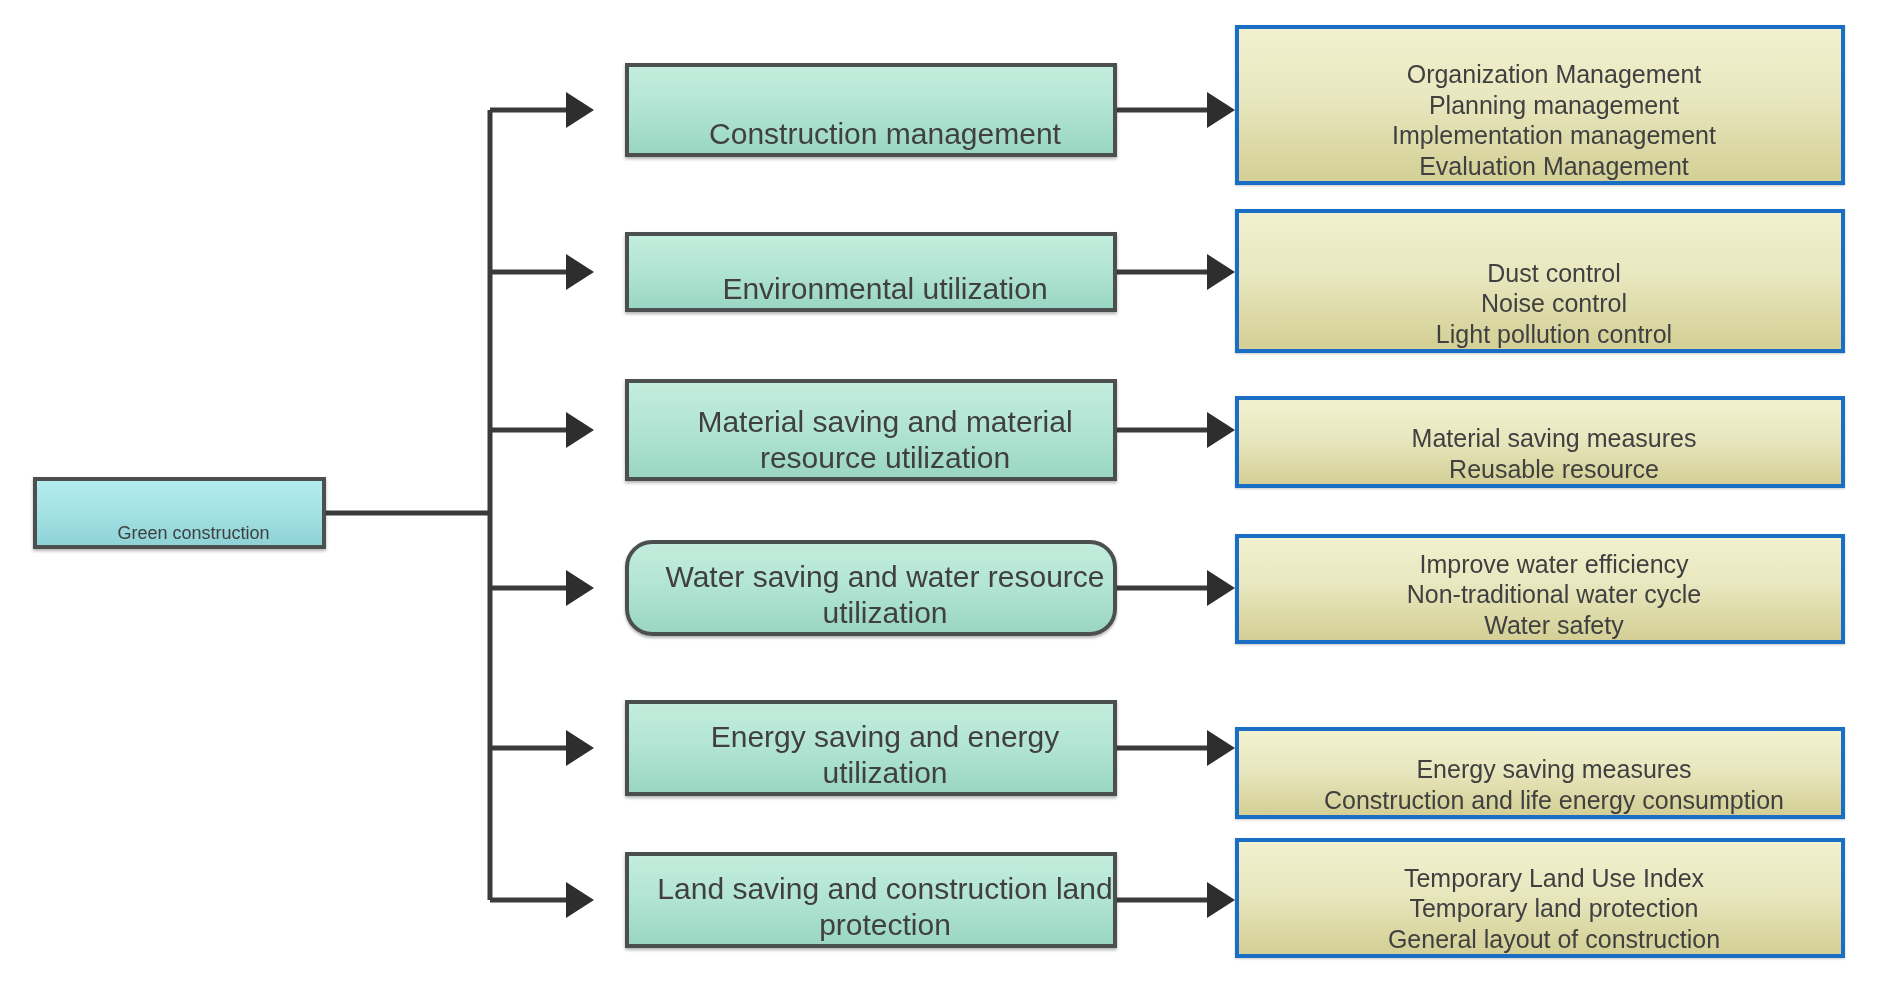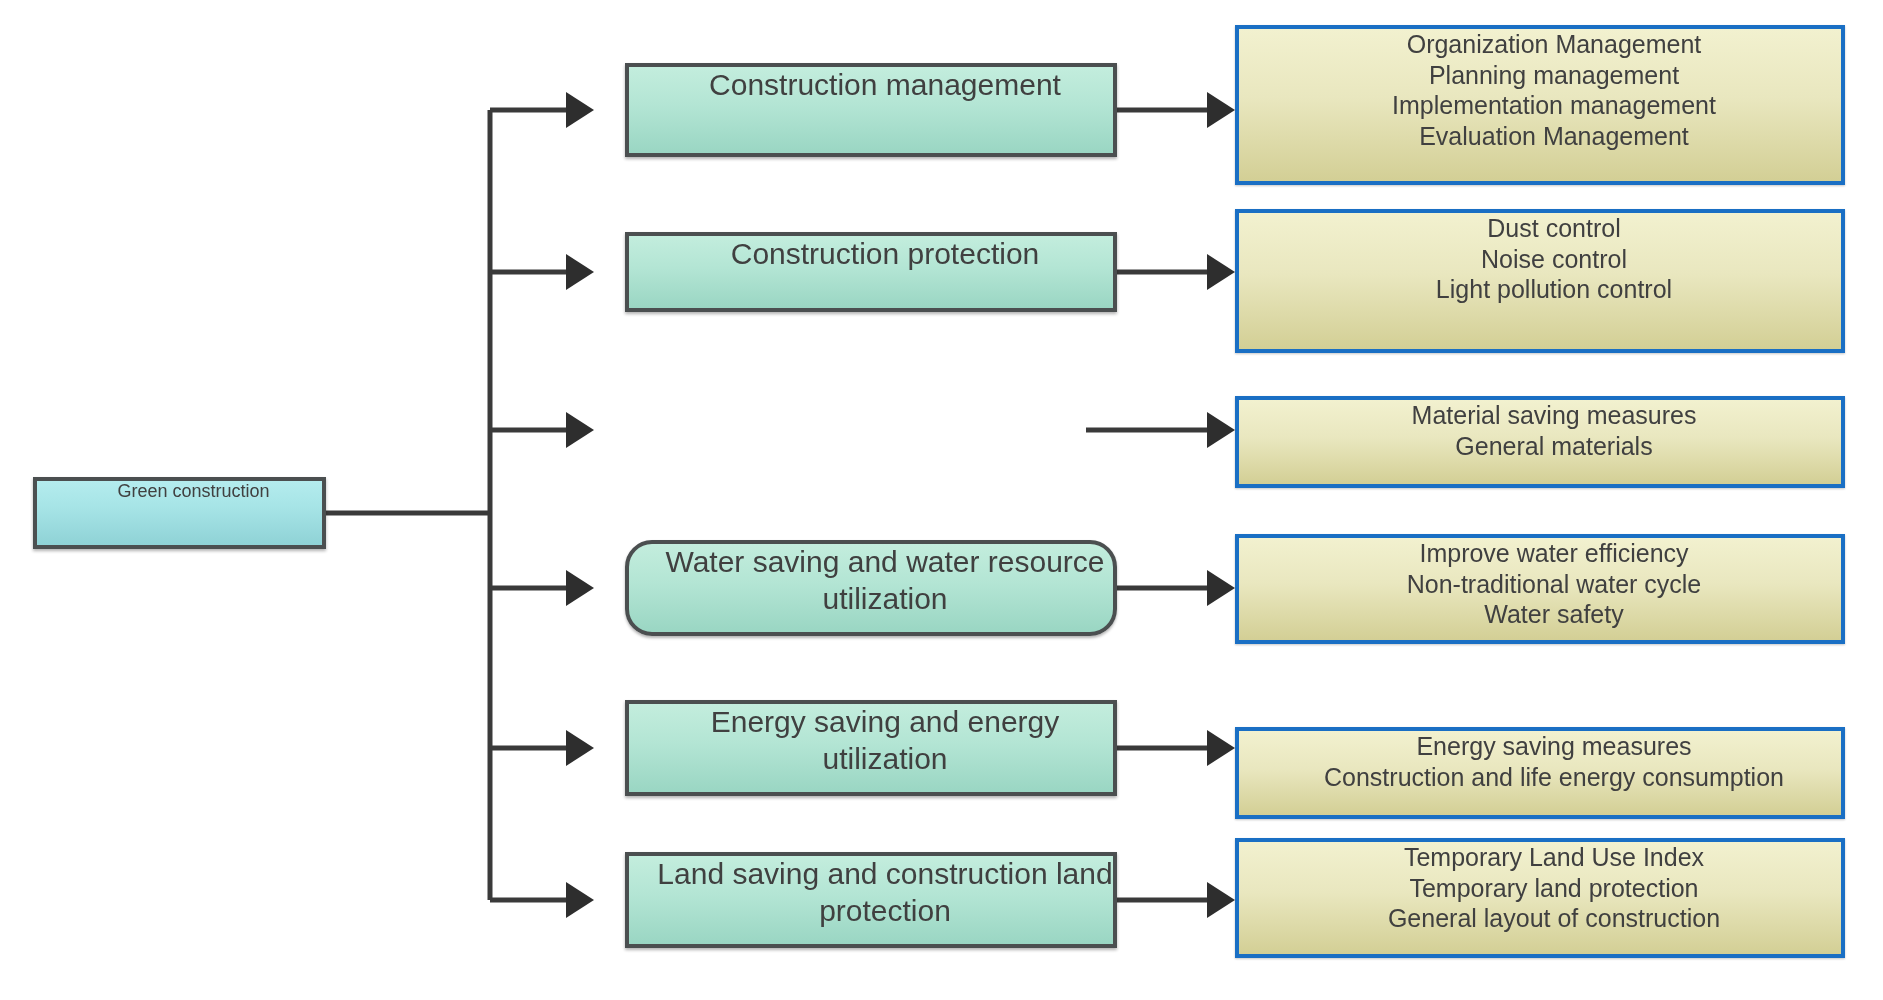--- a/index.html
+++ b/index.html
@@ -38,21 +38,21 @@
   .arrowhead {
     fill: #2e2e2e;
     stroke: none;
   }
 
   
   .node {
     position: absolute;
     box-sizing: border-box;
     display: flex;
-    align-items: flex-start;
+    align-items: flex-end;
     justify-content: center;
     text-align: center;
     color: #404040;
     line-height: 1.22;
     white-space: pre-line;
     padding-left: 28px;
   }
 
   
   .node-root {
@@ -123,39 +123,40 @@
     <polygon class="arrowhead" points="1207,412 1235,430 1207,448"></polygon>
     <polygon class="arrowhead" points="1207,570 1235,588 1207,606"></polygon>
     <polygon class="arrowhead" points="1207,730 1235,748 1207,766"></polygon>
     <polygon class="arrowhead" points="1207,882 1235,900 1207,918"></polygon>
   </svg>
 
   <div class="node node-root" style="left:33px; top:477px; width:293px; height:72px;">Green construction</div>
 
   <div class="node node-mid" style="left:594px; top:63px; width:492px; height:94px;">Construction management</div>
 
-  <div class="node node-mid" style="left:594px; top:232px; width:492px; height:80px;">Construction protection</div>
+  <div class="node node-mid" style="left:594px; top:232px; width:492px; height:80px;">Environmental utilization</div>
 
+  <div class="node node-mid" style="left:594px; top:379px; width:492px; height:102px;">Material saving and material resource utilization</div>
 
   <div class="node node-mid" style="left:594px; top:540px; width:492px; height:96px;border-radius:27px;">Water saving and water resource utilization</div>
 
   <div class="node node-mid" style="left:594px; top:700px; width:492px; height:96px;">Energy saving and energy utilization</div>
 
   <div class="node node-mid" style="left:594px; top:852px; width:492px; height:96px;">Land saving and construction land protection</div>
 
   <div class="node node-leaf" style="left:1235px; top:25px; width:610px; height:160px;">
     <span class="lines"><span>Organization Management</span><span>Planning management</span><span>Implementation management</span><span>Evaluation Management</span></span>
   </div>
 
   <div class="node node-leaf" style="left:1235px; top:209px; width:610px; height:144px;">
     <span class="lines"><span>Dust control</span><span>Noise control</span><span>Light pollution control</span></span>
   </div>
 
   <div class="node node-leaf" style="left:1235px; top:396px; width:610px; height:92px;">
-    <span class="lines"><span>Material saving measures</span><span>General materials</span></span>
+    <span class="lines"><span>Material saving measures</span><span>Reusable resource</span></span>
   </div>
 
   <div class="node node-leaf" style="left:1235px; top:534px; width:610px; height:110px;">
     <span class="lines"><span>Improve water efficiency</span><span>Non-traditional water cycle</span><span>Water safety</span></span>
   </div>
 
   <div class="node node-leaf" style="left:1235px; top:700px; width:610px; height:92px;margin-top:27px;">
     <span class="lines"><span>Energy saving measures</span><span>Construction and life energy consumption</span></span>
   </div>
 

